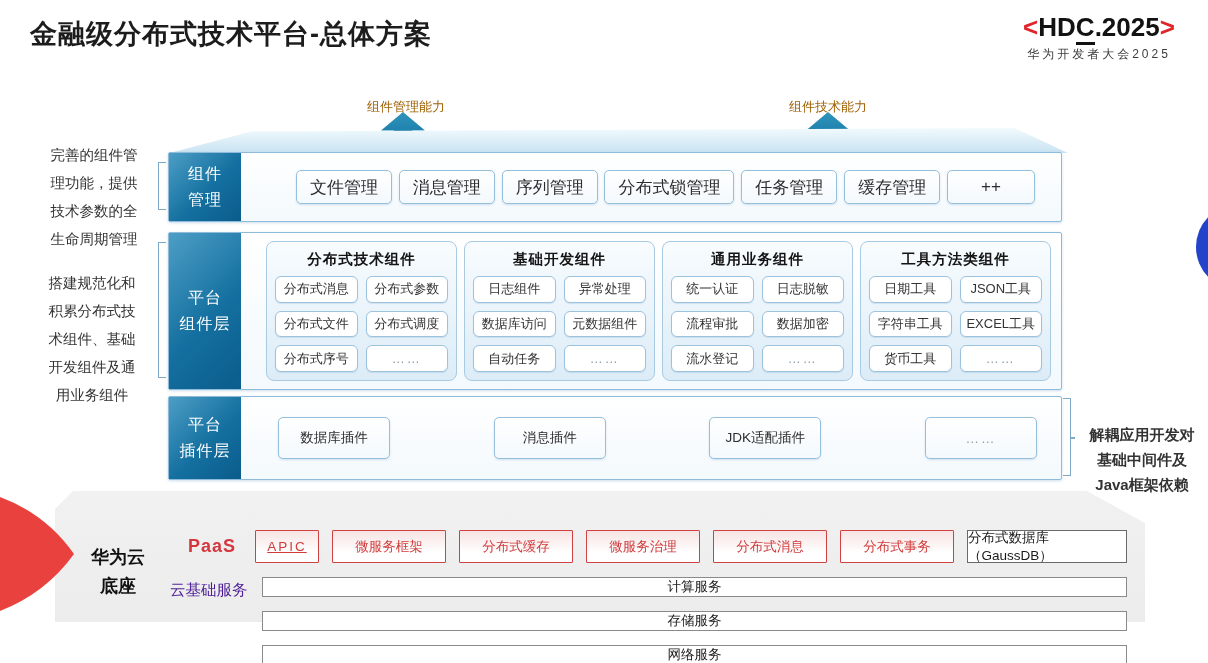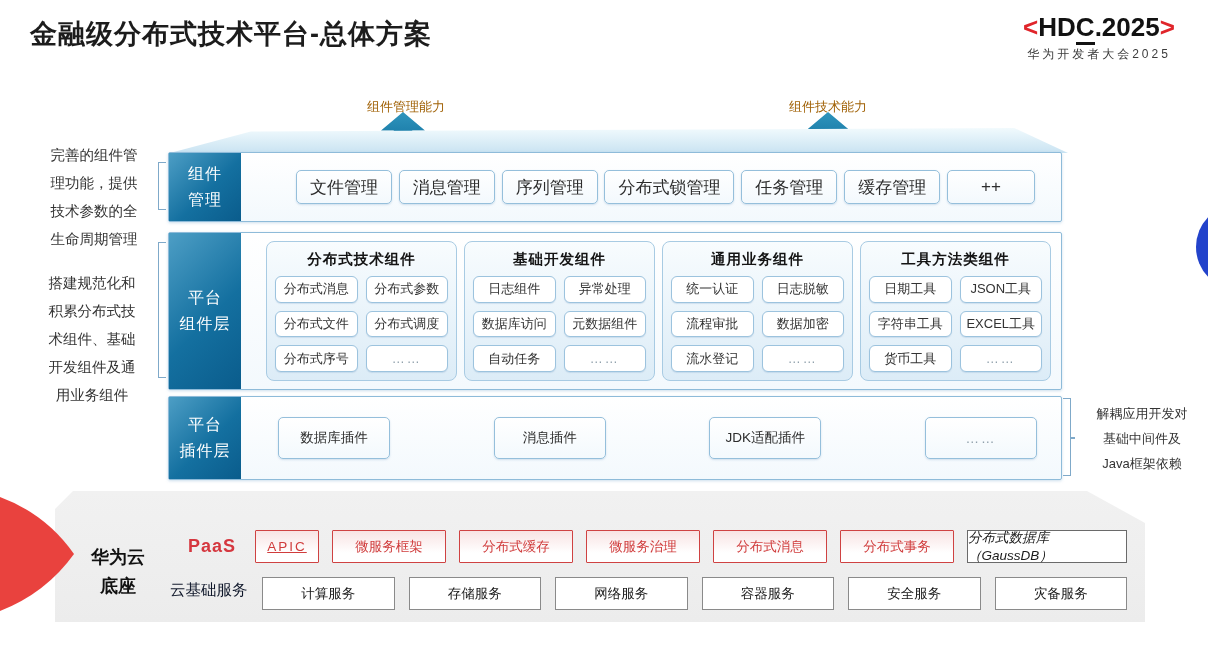--- a/index.html
+++ b/index.html
@@ -33,21 +33,21 @@
   
   .top-band{
     position:absolute;left:170px;top:128px;width:898px;height:25px;
     background:linear-gradient(180deg,#f1fafd 0%,#c9e3f2 100%);
     clip-path:polygon(0 100%,9% 14%,94% 0,100% 100%);
   }
   
   .note{position:absolute;font-size:14.5px;line-height:28px;color:#333;text-align:center;}
   .note.n1{left:26px;top:141px;width:136px;}
   .note.n2{left:22px;top:269px;width:140px;}
-  .note.nr{left:1078px;top:401px;width:128px;font-size:13px;line-height:25px;}
+  .note.nr{left:1078px;top:422px;width:128px;font-size:15px;line-height:25px;font-weight:bold;}
   .bracket-l{position:absolute;width:7px;border:1.5px solid #7fa9c9;border-right:none;}
   .bracket-l.b1{left:158px;top:162px;height:46px;}
   .bracket-l.b2{left:158px;top:242px;height:134px;}
   .bracket-r{position:absolute;width:7px;border:1.5px solid #7fa9c9;border-left:none;}
   .bracket-r.b3{left:1063px;top:398px;height:76px;}
   .bracket-r.b3:after{
     content:"";position:absolute;right:-5px;top:50%;width:5px;height:1.5px;background:#7fa9c9;
   }
   
   .layer-row{
@@ -97,34 +97,34 @@
     position:absolute;left:55px;top:491px;width:1090px;height:131px;
     background:linear-gradient(180deg,#f1f1f1 0%,#ececec 100%);
     clip-path:polygon(18px 0,calc(100% - 58px) 0,100% 32px,100% 100%,0 100%,0 18px);
   }
   .red-wedge{position:absolute;left:0;top:492px;}
   .foundation-label{
     position:absolute;left:72px;top:543px;width:92px;text-align:center;
     font-size:18px;font-weight:700;color:#111;line-height:29px;
   }
   .paas-label{position:absolute;left:188px;top:536px;font-size:18px;font-weight:700;color:#d5373f;letter-spacing:1px;}
-  .iaas-label{position:absolute;left:170px;top:580px;font-size:15.5px;color:#0f172a;}
+  .iaas-label{position:absolute;left:170px;top:580px;font-size:15.5px;color:#4c1d95;}
   .paas-row{position:absolute;left:255px;top:530px;width:872px;height:33px;display:flex;gap:13px;}
   .red-chip{
     border:1px solid #cf4242;border-radius:1px;
     background:linear-gradient(180deg,#f8e3e3 0%,#ffffff 70%);
     color:#d03c3c;font-size:13.5px;
     display:flex;align-items:center;justify-content:center;width:112px;
   }
   .red-chip.apic{width:62px;letter-spacing:2px;text-decoration:underline;}
   .plain-chip{
     border:1px solid #6a6a6a;background:#fff;color:#1a1a1a;font-size:13.5px;
-    display:flex;align-items:center;justify-content:center;flex:1;font-style:italic;
-  }
-  .iaas-row{position:absolute;left:262px;top:577px;width:865px;height:33px;display:flex;gap:14px;}
+    display:flex;align-items:center;justify-content:center;flex:1;
+  }
+  .iaas-row{position:absolute;left:262px;top:577px;width:865px;height:33px;display:flex;gap:14px;flex-direction:column;}
   .svc-chip{
     flex:1;border:1px solid #8a8a8a;background:#fff;color:#1a1a1a;font-size:13.5px;
     display:flex;align-items:center;justify-content:center;
   }
   
   .blue-circle{
     position:absolute;left:1196px;top:204px;width:86px;height:86px;border-radius:50%;
     background:#2343cb;
   }
 </style>

